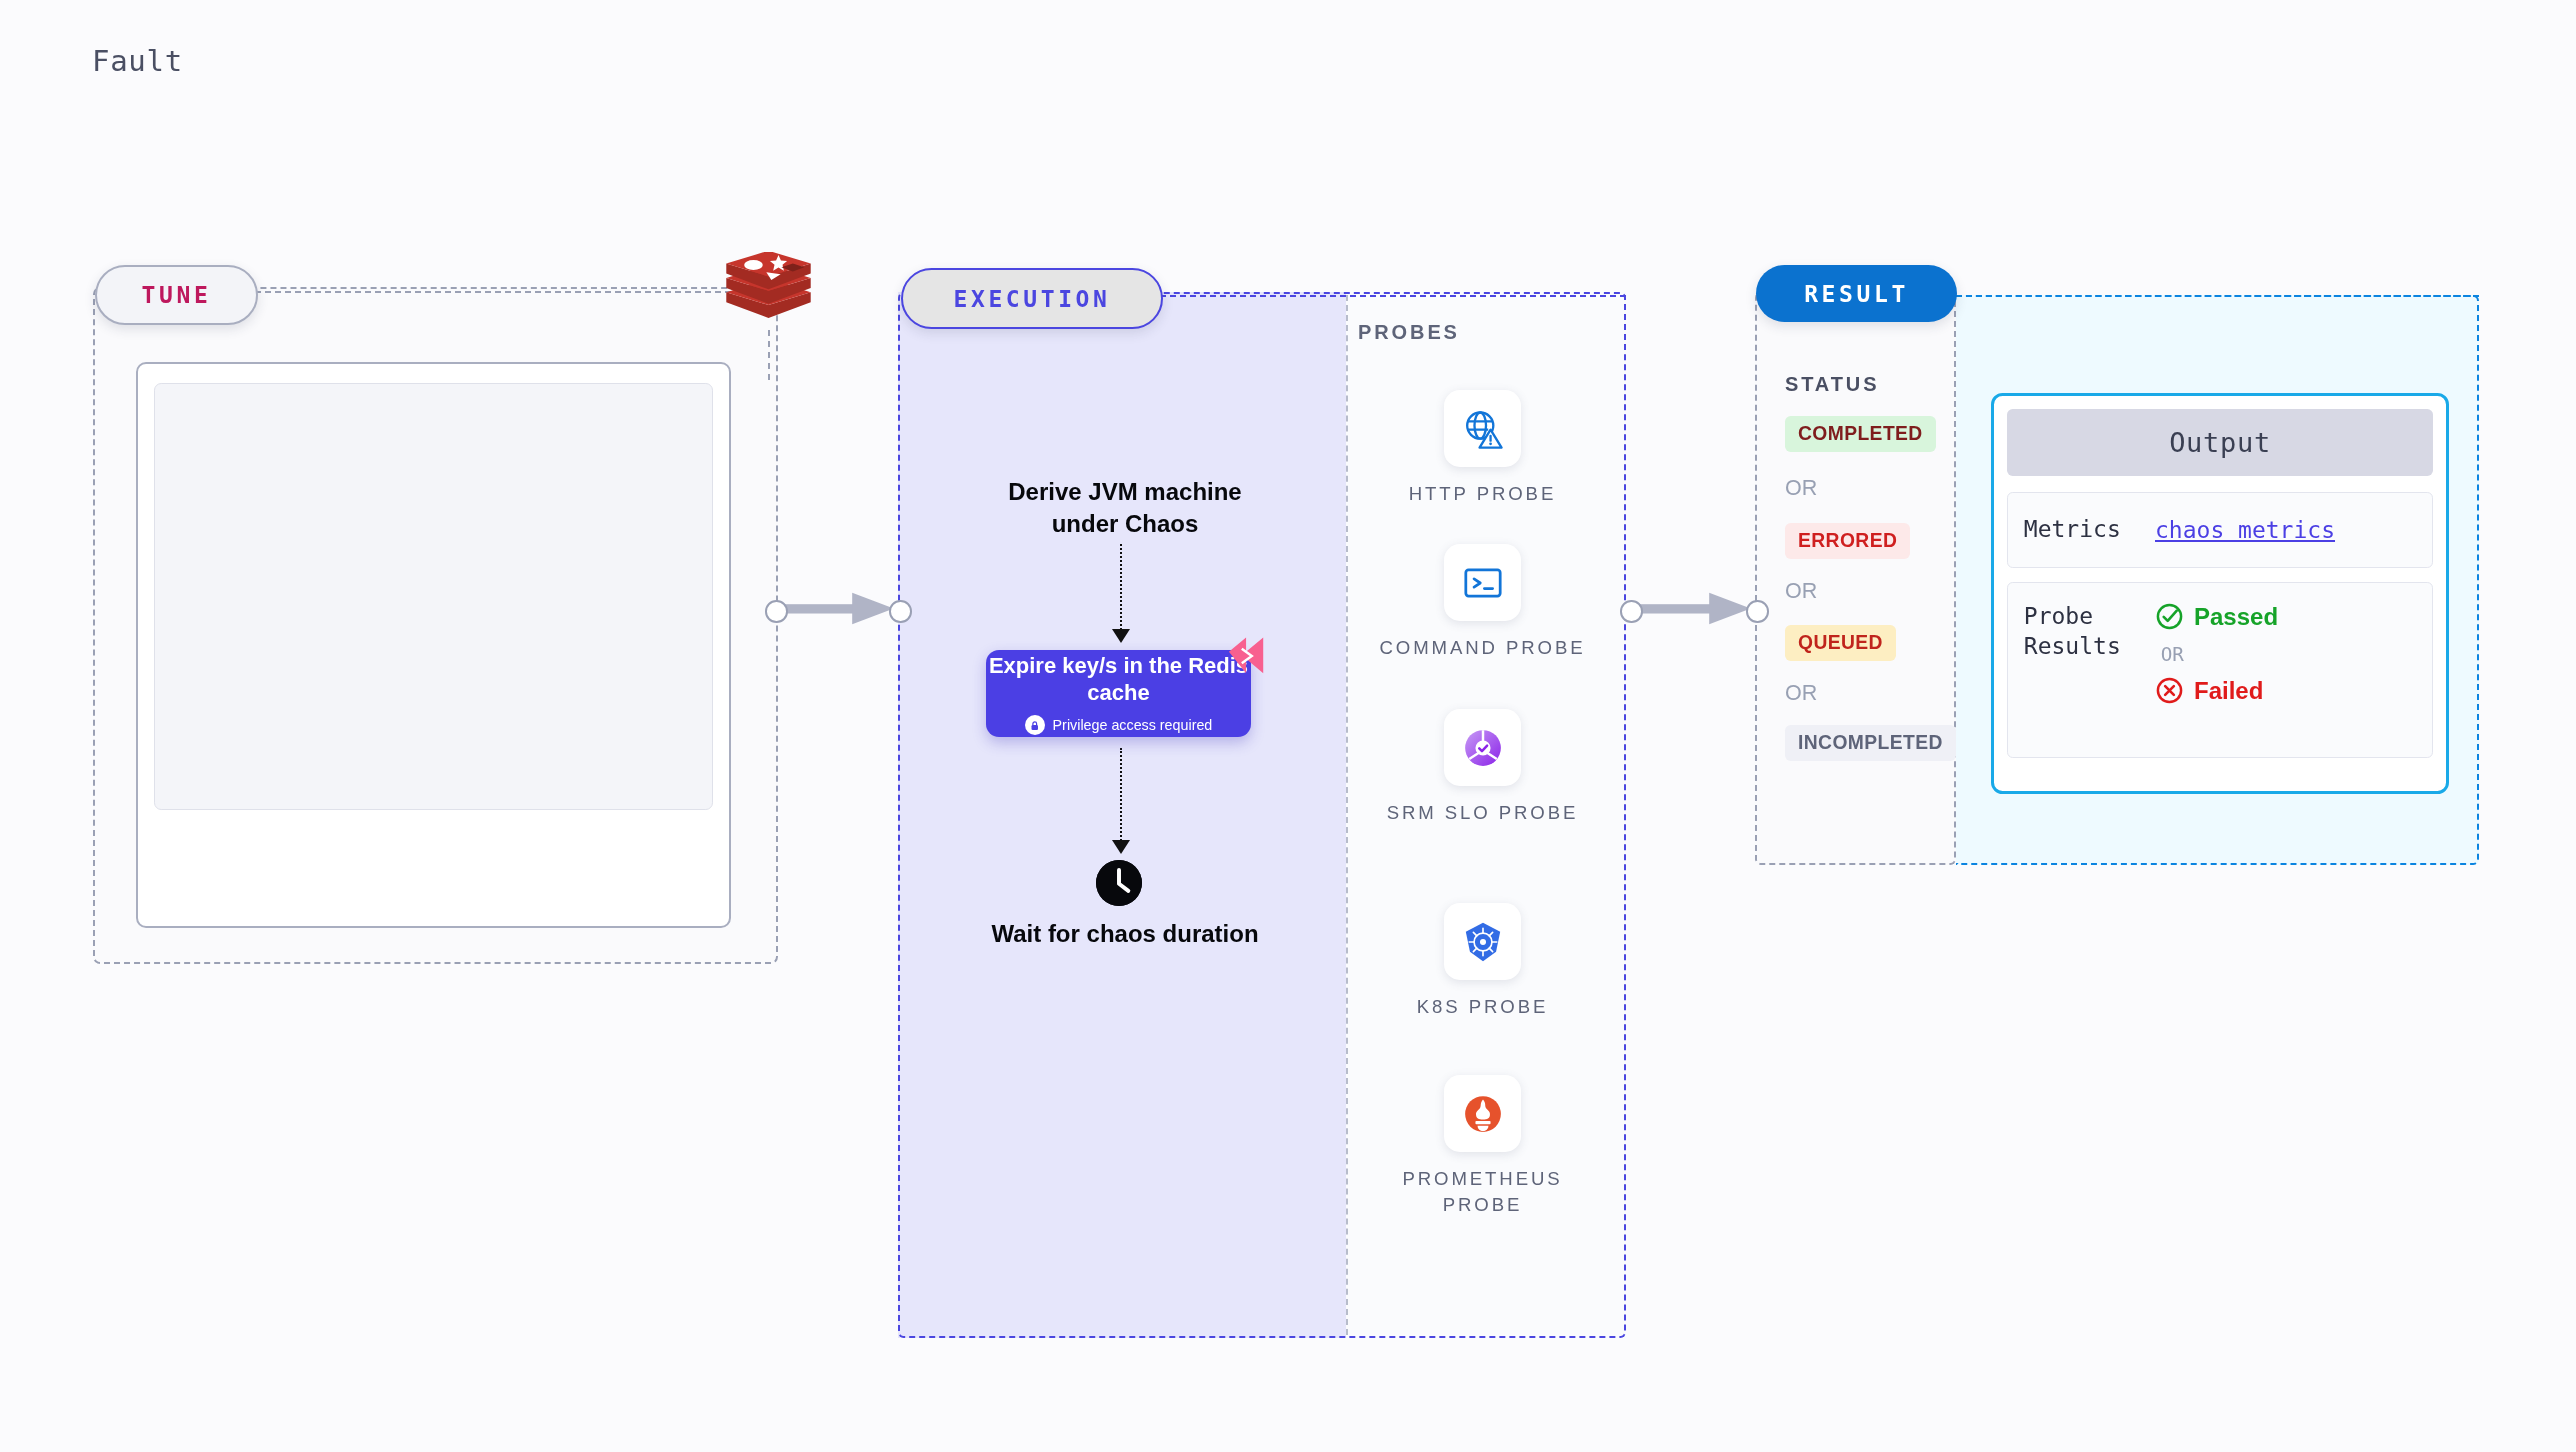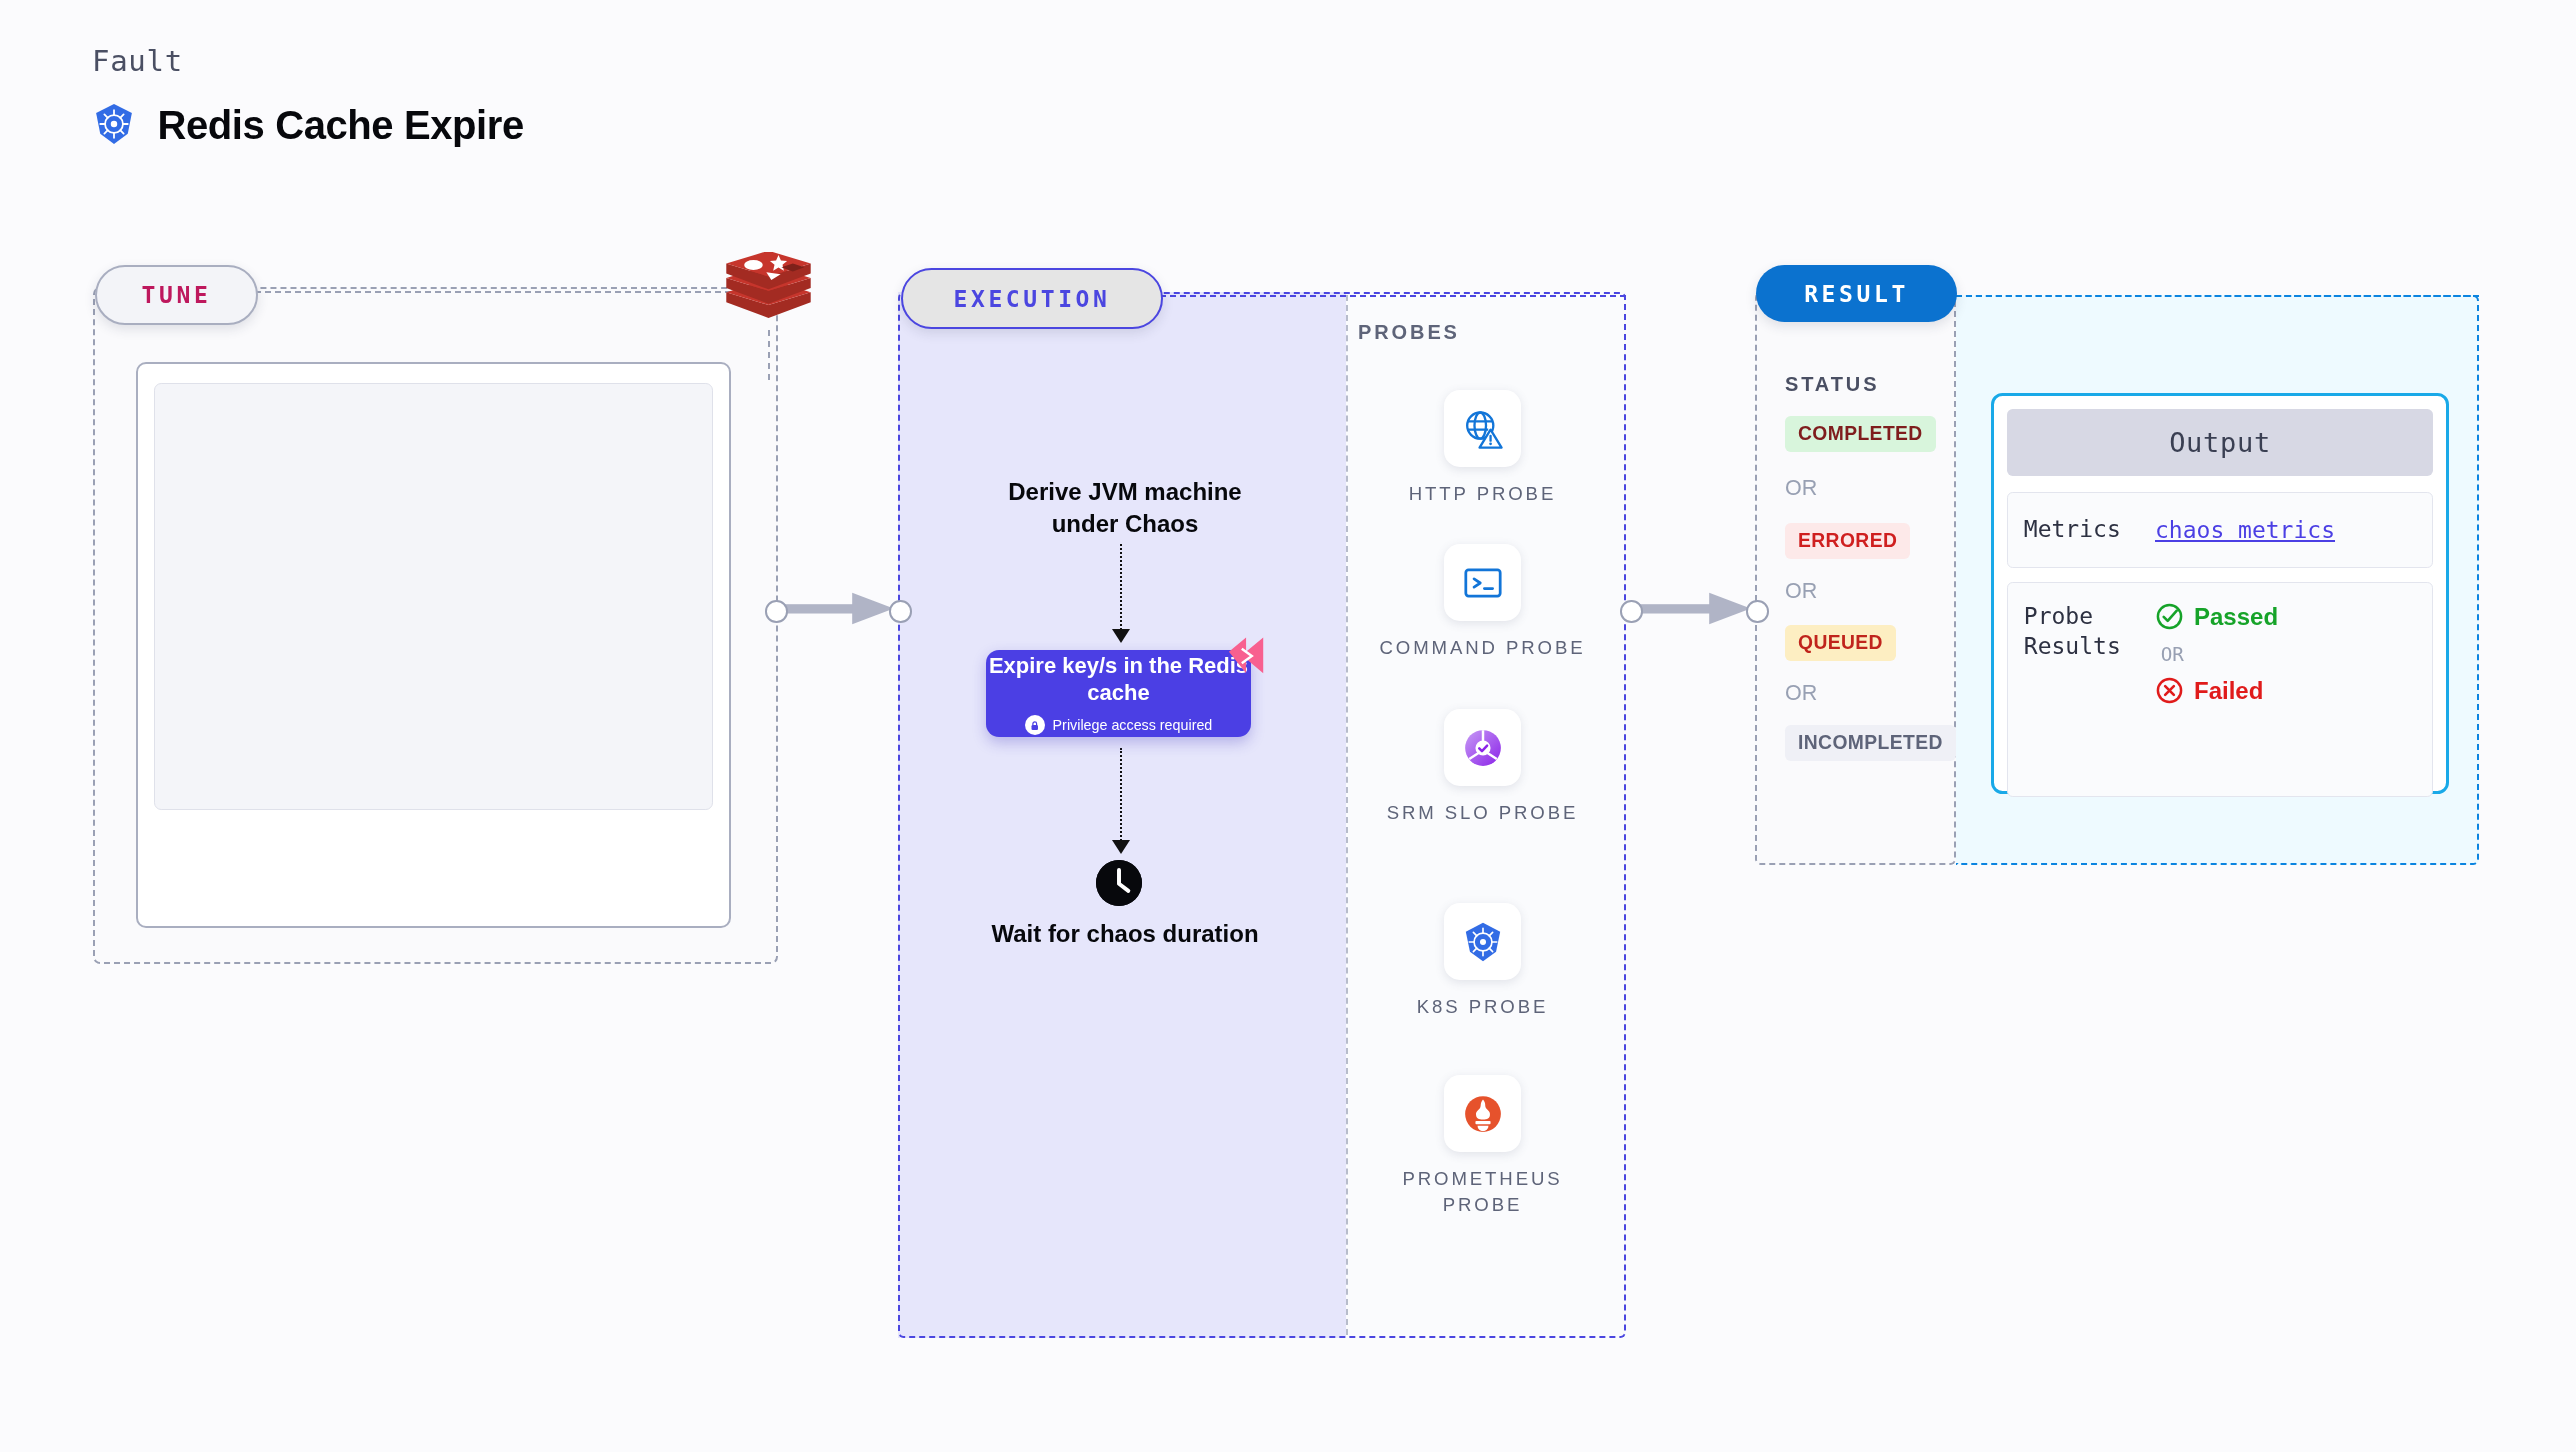--- a/index.html
+++ b/index.html
@@ -195,47 +195,34 @@
   .row-key{
     width:147px;padding-left:15.8px;box-sizing:border-box;
     font-family:"DejaVu Sans Mono","Liberation Mono",monospace;
     font-size:23px;color:#2d3142;line-height:1.3;
   }
   #metrics-value{
     font-family:"DejaVu Sans Mono","Liberation Mono",monospace;
     font-size:23px;color:#4b3fe4;text-decoration:underline;
   }
   #probe-results-row{
-    margin:14.3px 13px 0 13px;height:215px;background:#fafbfd;
+    margin:14.3px 13px 0 13px;height:176px;background:#fafbfd;
     border:1.4px solid #e3e5ee;border-radius:5.7px;display:flex;
     padding-top:18.6px;box-sizing:border-box;
   }
   .result-line{display:flex;align-items:center;gap:10px;}
   .result-text{font-size:24px;font-weight:bold;}
   .result-or{font-family:"DejaVu Sans Mono","Liberation Mono",monospace;
     font-size:19.3px;color:#98a0b3;margin:10px 0 10px 5.7px;}
 </style>
 </head>
 <body>
 
 <div id="header">
   <div id="fault-label">Fault</div>
-  <div id="title-row">
-    <span>
-      <svg width="44" height="44" viewBox="0 0 64 64">
-        <path d="M32 3 58 16 52 46 32 61 12 46 6 16Z" fill="#326ce5"></path>
-        <g fill="none" stroke="#fff" stroke-width="2.6" stroke-linecap="round">
-          <circle cx="32" cy="32" r="13"></circle>
-          <circle cx="32" cy="32" r="3.4" fill="#fff"></circle>
-          <path d="M32 19v-7M32 45v7M19 32h-7M45 32h7M23 23l-5-5M41 41l5 5M41 23l5-5M23 41l-5 5"></path>
-        </g>
-      </svg>
-    </span>
-    <span id="title-text">Redis Cache Expire</span>
-  </div>
 </div>
 
 <div id="tune-panel"></div>
 <div class="pill" id="tune-pill">TUNE</div>
 <div id="tune-dash"></div>
 
 <div id="redis-logo">
   <svg width="93" height="79" viewBox="0 0 130 110">
     <g>
       <path d="M65 74 6 56v14l59 22 59-22V56Z" fill="#a32b22"></path>

